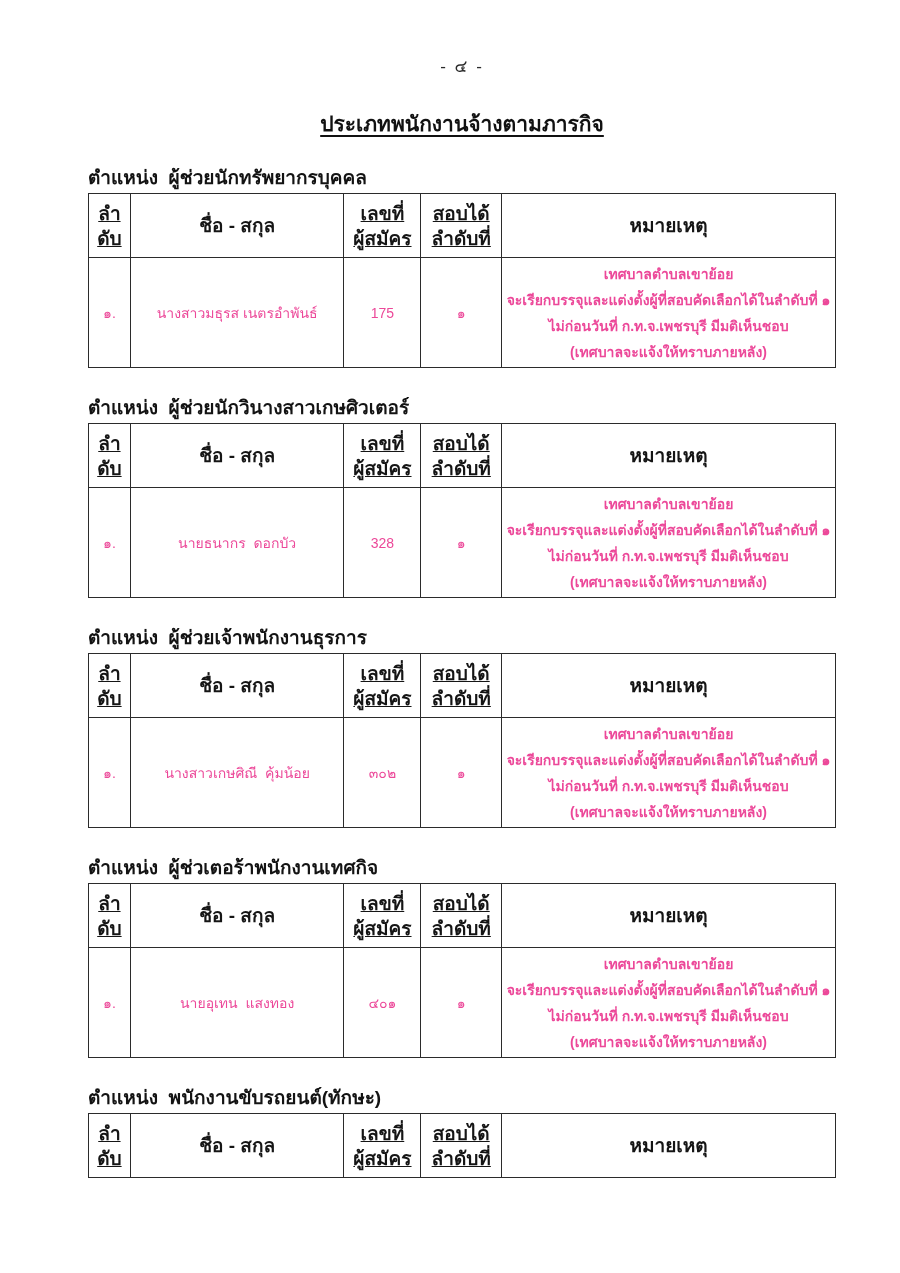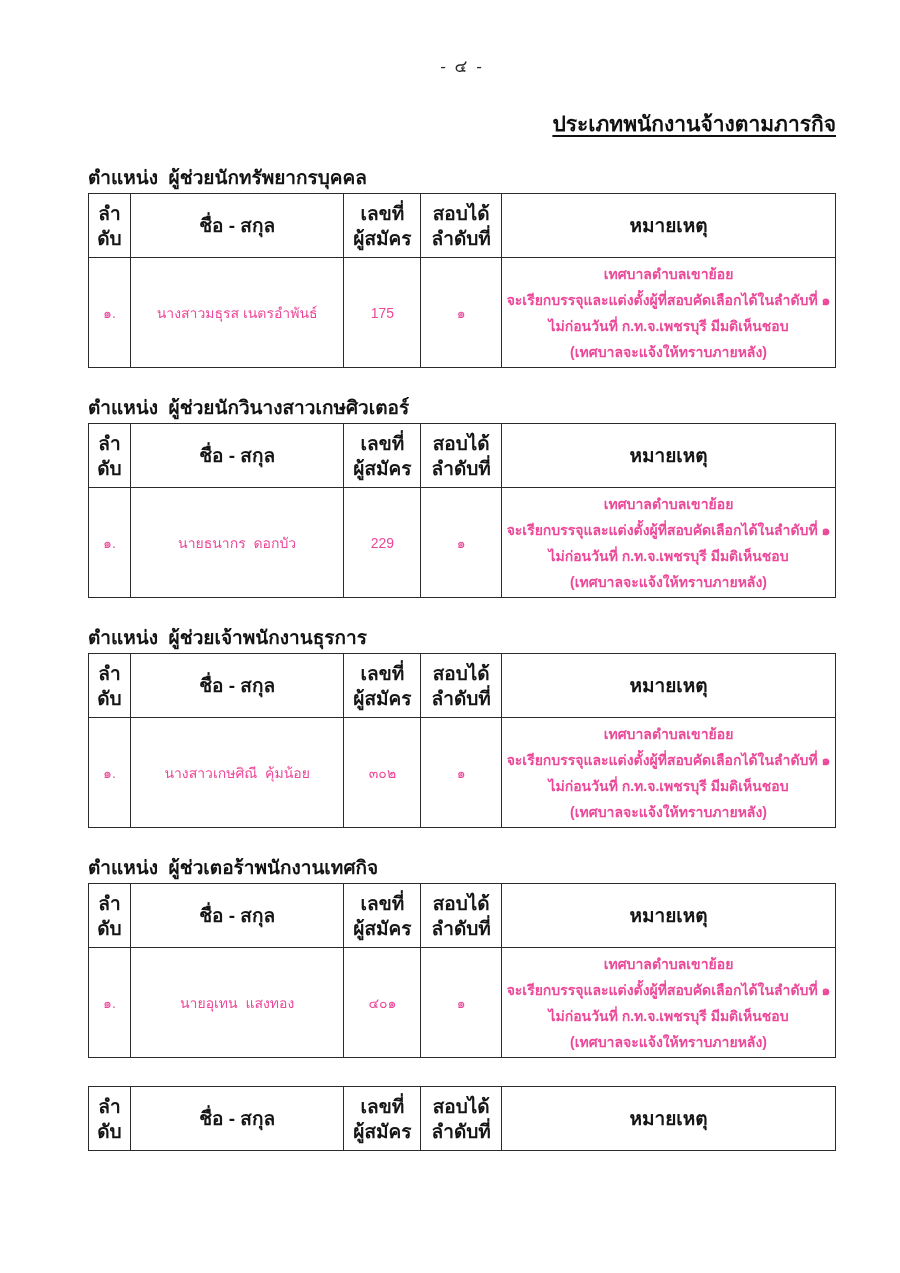--- a/index.html
+++ b/index.html
@@ -20,21 +20,21 @@
   }
   .page-number {
     text-align: center;
     font-size: 17px;
     line-height: 22px;
     letter-spacing: 2px;
     color: #2a2a2a;
   }
   .doc-title {
     margin-top: 32px;
-    text-align: right;
+    text-align: center;
     font-size: 21px;
     line-height: 28px;
     font-weight: bold;
     color: #111;
   }
   .doc-title span {
     text-decoration: underline;
     text-underline-offset: 4px;
   }
   .section { margin-top: 28px; }
@@ -62,21 +62,21 @@
   col.c-rank      { width: 10.8%; }
   col.c-remark    { width: 44.7%; }
   table.results th {
     height: 64px;
     font-size: 19px;
     font-weight: bold;
     text-align: center;
     line-height: 25px;
     color: #151515;
   }
-  th .stack { display: block; }
+  th .stack { display: block; text-decoration: underline; }
   table.results td {
     height: 110px;
     font-size: 14px;
     text-align: center;
     color: #ec4899;
   }
   td.cell-name {
     text-align: left;
     padding-left: 16px;
     white-space: pre-wrap;
@@ -171,21 +171,21 @@
               <span class="stack">สอบได้</span>
               <span class="stack">ลำดับที่</span>
             </th>
           <th>หมายเหตุ</th>
         </tr>
       </thead>
       <tbody>
         <tr>
           <td>๑.</td>
           <td class="cell-name">นายธนากร  ดอกบัว</td>
-          <td>229</td>
+          <td>328</td>
           <td>๑</td>
           <td class="cell-remark">
             <span class="remark-line">เทศบาลตำบลเขาย้อย</span>
             <span class="remark-line">จะเรียกบรรจุและแต่งตั้งผู้ที่สอบคัดเลือกได้ในลำดับที่ ๑</span>
             <span class="remark-line">ไม่ก่อนวันที่ ก.ท.จ.เพชรบุรี มีมติเห็นชอบ</span>
             <span class="remark-line">(เทศบาลจะแจ้งให้ทราบภายหลัง)</span>
           </td>
         </tr>
       </tbody>
     </table>
@@ -275,20 +275,21 @@
             <span class="remark-line">จะเรียกบรรจุและแต่งตั้งผู้ที่สอบคัดเลือกได้ในลำดับที่ ๑</span>
             <span class="remark-line">ไม่ก่อนวันที่ ก.ท.จ.เพชรบุรี มีมติเห็นชอบ</span>
             <span class="remark-line">(เทศบาลจะแจ้งให้ทราบภายหลัง)</span>
           </td>
         </tr>
       </tbody>
     </table>
   </div>
 
   <div class="section">
+    <div class="section-title">ตำแหน่ง  พนักงานขับรถยนต์(ทักษะ)</div>
     <table class="results">
       <colgroup>
         <col class="c-order">
           <col class="c-name">
           <col class="c-applicant">
           <col class="c-rank">
           <col class="c-remark">
       </colgroup>
       <thead>
         <tr>

